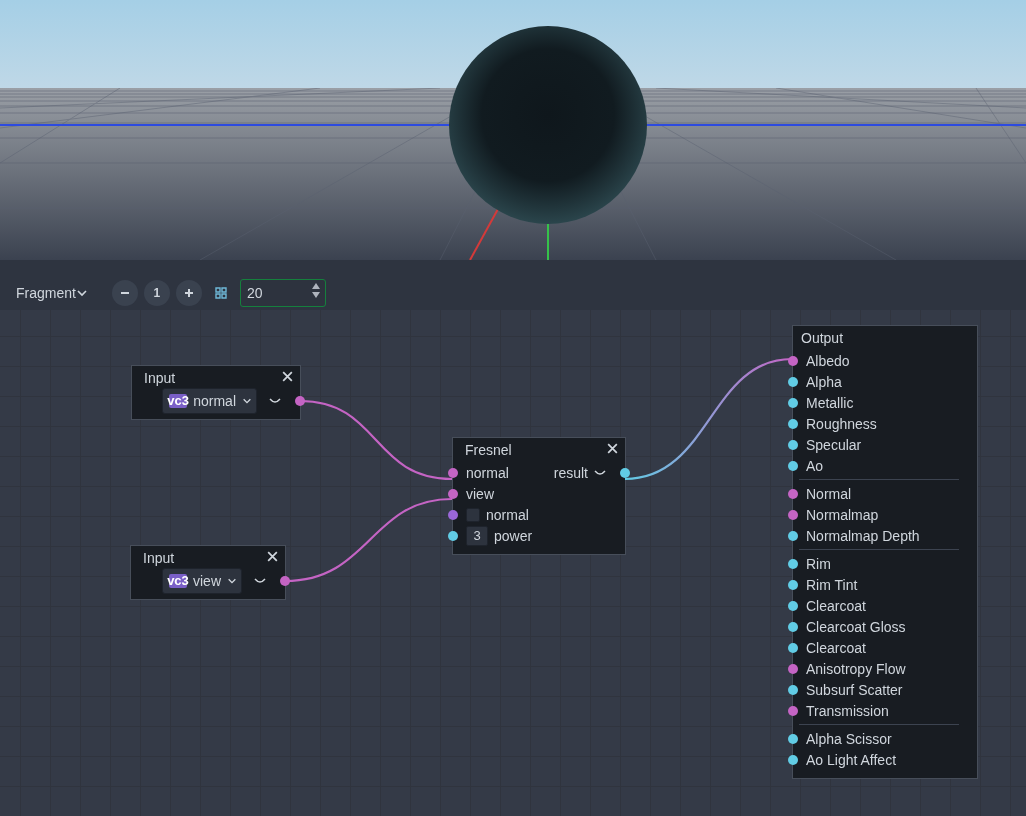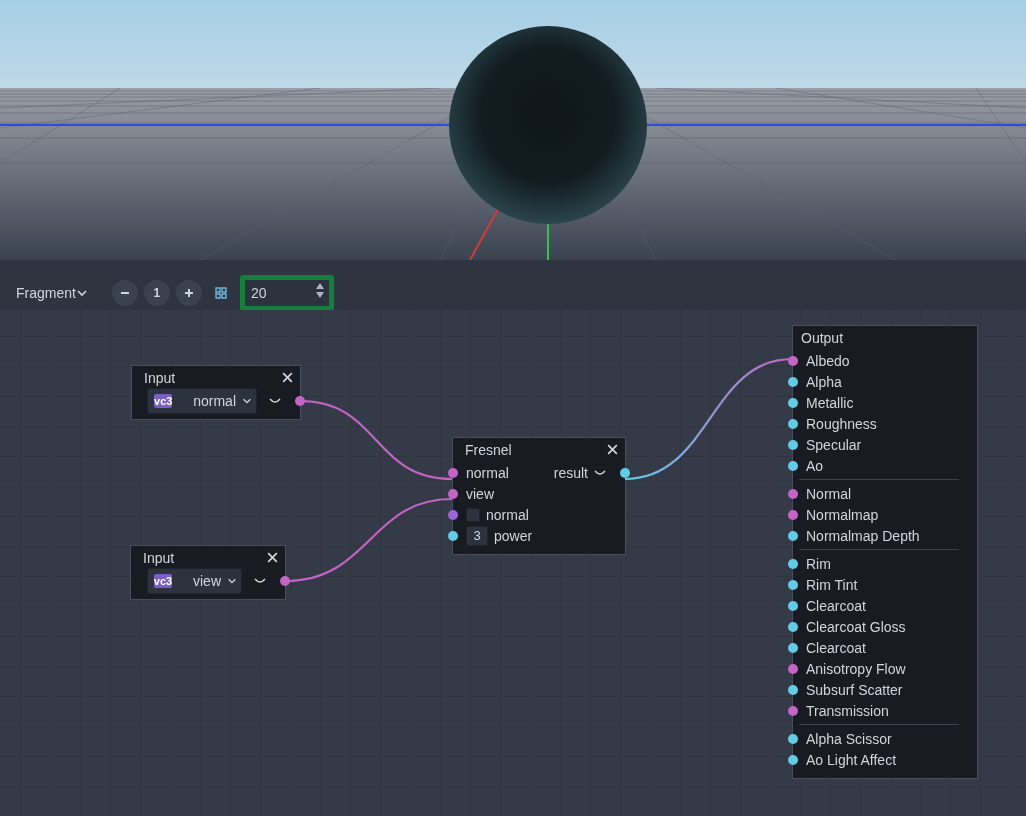--- a/index.html
+++ b/index.html
@@ -69,21 +69,21 @@
     color: #d0d6dd;
   }
   .tb-btn-plain {
     width: 26px; height: 26px;
     display: flex; align-items: center; justify-content: center;
     cursor: pointer;
   }
   .zoom-field {
     width: 56px; height: 26px;
     background: #2d333e;
-    border: 5px solid #15803d;
+    border: 1px solid #15803d;
     border-radius: 3px;
     display:flex; align-items:center;
     padding: 0 22px 0 6px;
     position: relative;
     color: #d0d6dd;
   }
   .spinner-arrows {
     position: absolute; right: 4px; top: 2px;
     display:flex; flex-direction: column;
     gap: 1px;
@@ -105,21 +105,21 @@
 
   .node {
     position: absolute;
     background: #181c22;
     border: 1px solid #474e5a;
     border-radius: 0;
     padding-bottom: 8px;
     color: #d0d6dd;
   }
   .node-header {
-    display: flex; align-items: center; justify-content: space-between;
+    display: flex; align-items: flex-start; justify-content: space-between;
     padding: 4px 6px 4px 12px;
   }
   .node-title { font-size: 14px; }
   .node-close { cursor: pointer; color: #ccd2da; font-size: 16px; line-height: 14px; }
   .node-row {
     display: flex;
     align-items: center;
     height: 21px;
     font-size: 14px;
     position: relative;
@@ -143,22 +143,22 @@
     cursor: pointer;
     margin-right: 6px;
     height: 22px;
   }
   .vec3-chip {
     display:inline-flex; align-items:center; justify-content:center;
     width: 18px; height: 14px;
     border-radius: 2px;
     background:#7a5fc7;
     color:#fff;
-    font-size: 11px; font-weight:600;
-    margin-right: 15px;
+    font-size: 13px; font-weight:600;
+    margin-right: 0;
   }
 
   .number-chip {
     background:#2d333e;
     border:1px solid #1e232c;
     border-radius:2px;
     min-width:14px;
     height:18px;
     display:inline-flex;
     align-items:center; justify-content:center;

